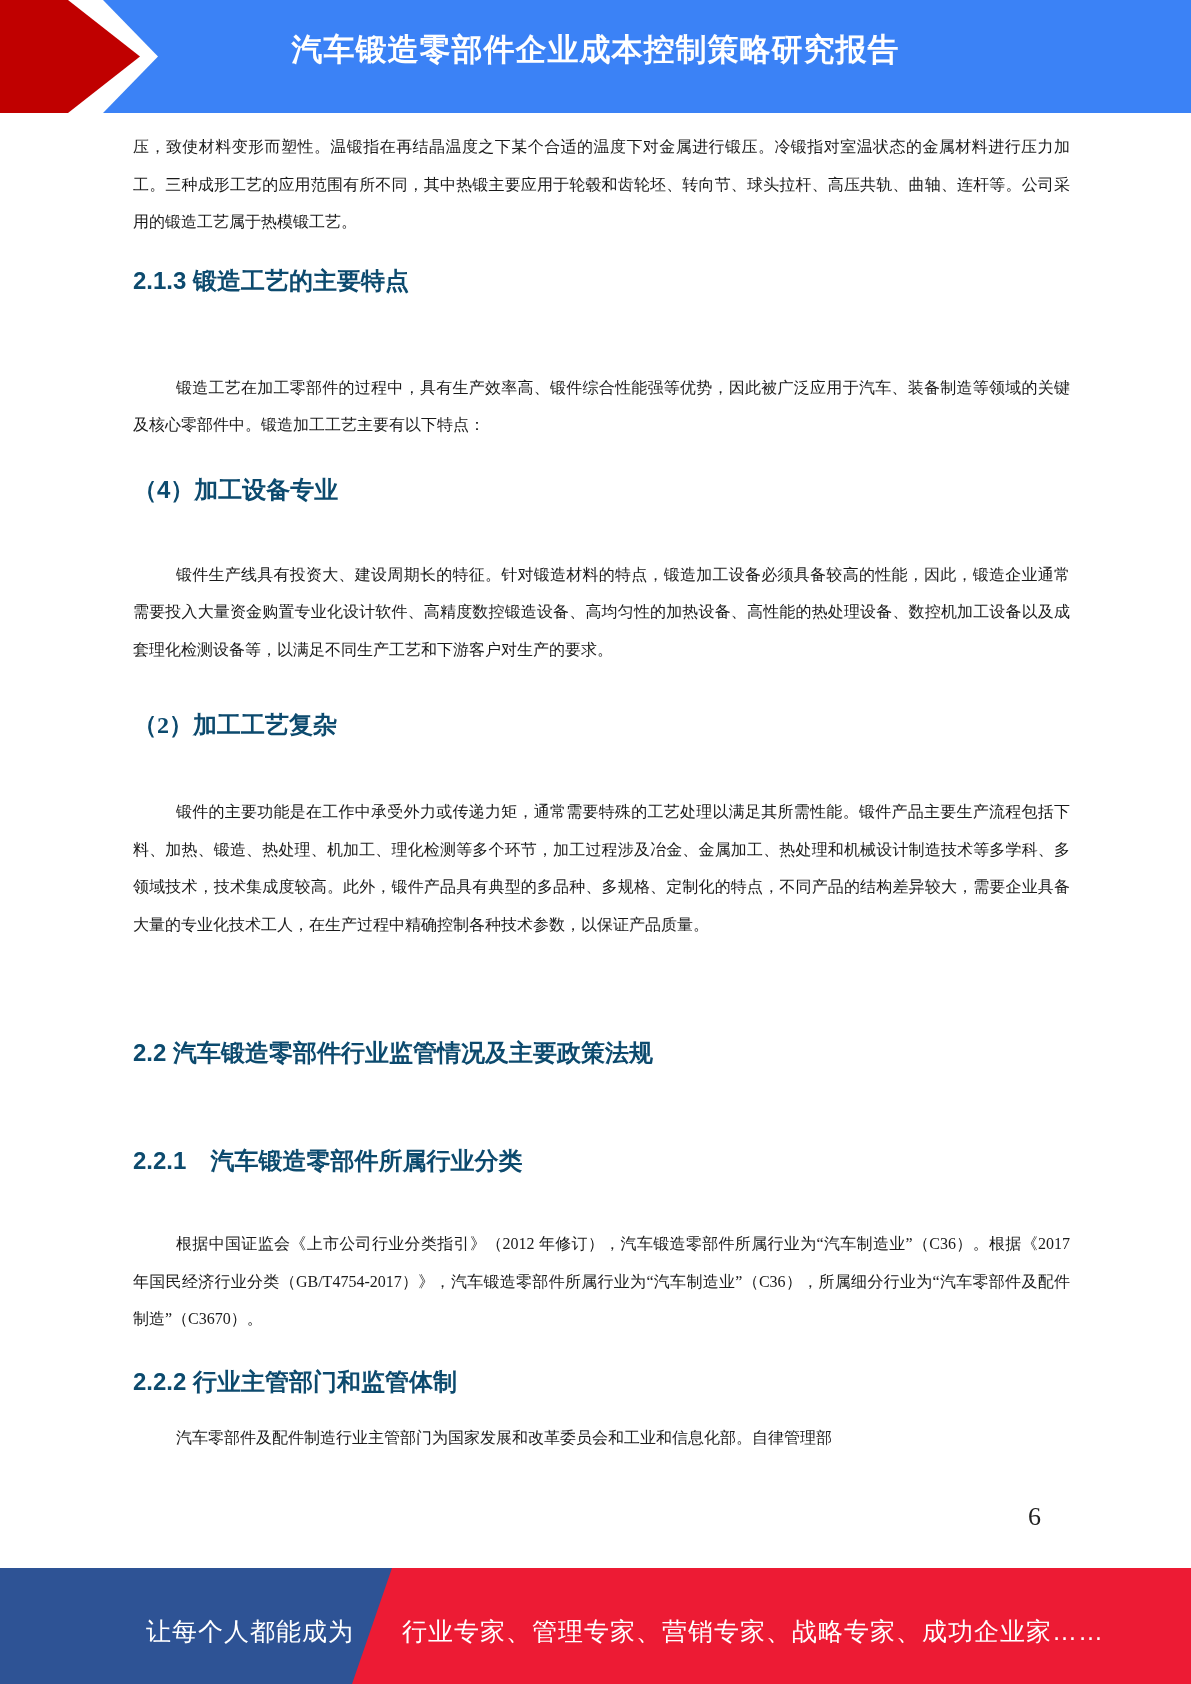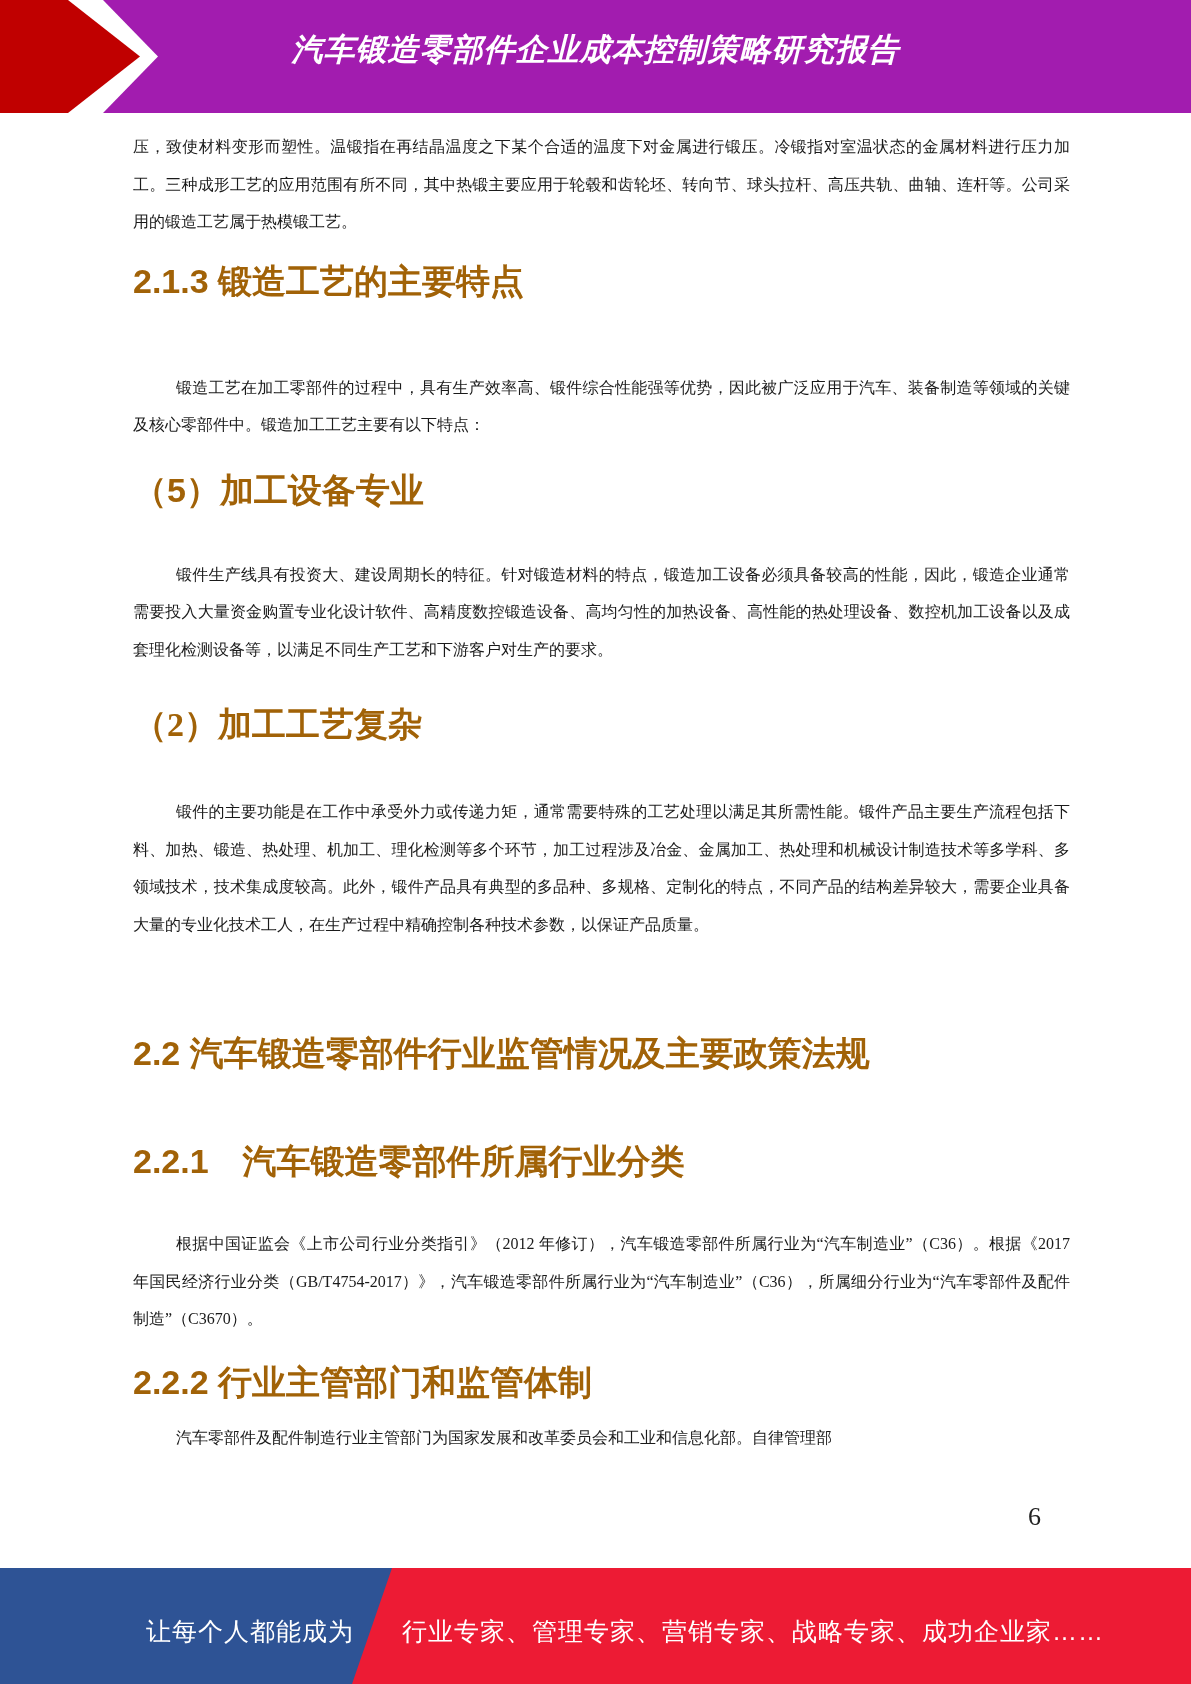--- a/index.html
+++ b/index.html
@@ -4,40 +4,39 @@
 <style>
   html,body{margin:0;padding:0;}
   body{
     width:1191px;height:1684px;position:relative;background:#ffffff;
     font-family:"Liberation Serif","DejaVu Serif",serif;color:#1a1a1a;
     overflow:hidden;
   }
   
   .header-band{
     position:absolute;top:0;left:0;width:1191px;height:113px;
-    background:#a21caf;
-    font-style:italic;
+    background:#3b82f6;
   }
   .header-arrow{position:absolute;left:0;top:0;}
   .header-title{
     position:absolute;left:0;top:0;width:100%;height:100%;
     display:flex;align-items:center;justify-content:center;
     font-family:"Liberation Sans","DejaVu Sans",sans-serif;
     font-weight:bold;font-size:31px;color:#ffffff;letter-spacing:1px;
     padding-bottom:14px;box-sizing:border-box;
   }
   
   .content{position:absolute;left:133px;top:113px;width:937px;}
   .body-text{
     font-size:16px;line-height:37.5px;text-align:justify;margin:0;
   }
   .indent{text-indent:43px;}
   .heading{
     font-family:"Liberation Sans","DejaVu Sans",sans-serif;
-    font-weight:bold;font-size:34px;line-height:36px;color:#a16207;margin:0;
+    font-weight:bold;font-size:24px;line-height:36px;color:#0c4a6e;margin:0;
   }
   .p-intro{margin-top:15px;}
   .h-213{margin-top:22px;}
   .p-213{margin-top:70px;}
   .h-s1{margin-top:28px;}
   .p-s1{margin-top:48px;}
   .h-s2{margin-top:39px;font-family:Liberation Serif, serif;}
   .p-s2{margin-top:50px;}
   .h-22{margin-top:92px;}
   .h-221{margin-top:72px;}
@@ -80,21 +79,21 @@
   <div class="header-title">汽车锻造零部件企业成本控制策略研究报告</div>
 </div>
 
 <main class="content">
   <p class="body-text p-intro">压，致使材料变形而塑性。温锻指在再结晶温度之下某个合适的温度下对金属进行锻压。冷锻指对室温状态的金属材料进行压力加工。三种成形工艺的应用范围有所不同，其中热锻主要应用于轮毂和齿轮坯、转向节、球头拉杆、高压共轨、曲轴、连杆等。公司采用的锻造工艺属于热模锻工艺。</p>
 
   <h2 class="heading h-213">2.1.3 锻造工艺的主要特点</h2>
 
   <p class="body-text indent p-213">锻造工艺在加工零部件的过程中，具有生产效率高、锻件综合性能强等优势，因此被广泛应用于汽车、装备制造等领域的关键及核心零部件中。锻造加工工艺主要有以下特点：</p>
 
-  <h2 class="heading h-s1">（5）加工设备专业</h2>
+  <h2 class="heading h-s1">（4）加工设备专业</h2>
 
   <p class="body-text indent p-s1">锻件生产线具有投资大、建设周期长的特征。针对锻造材料的特点，锻造加工设备必须具备较高的性能，因此，锻造企业通常需要投入大量资金购置专业化设计软件、高精度数控锻造设备、高均匀性的加热设备、高性能的热处理设备、数控机加工设备以及成套理化检测设备等，以满足不同生产工艺和下游客户对生产的要求。</p>
 
   <h2 class="heading h-s2">（2）加工工艺复杂</h2>
 
   <p class="body-text indent p-s2">锻件的主要功能是在工作中承受外力或传递力矩，通常需要特殊的工艺处理以满足其所需性能。锻件产品主要生产流程包括下料、加热、锻造、热处理、机加工、理化检测等多个环节，加工过程涉及冶金、金属加工、热处理和机械设计制造技术等多学科、多领域技术，技术集成度较高。此外，锻件产品具有典型的多品种、多规格、定制化的特点，不同产品的结构差异较大，需要企业具备大量的专业化技术工人，在生产过程中精确控制各种技术参数，以保证产品质量。</p>
 
   <h2 class="heading h-22">2.2 汽车锻造零部件行业监管情况及主要政策法规</h2>
 
   <h2 class="heading h-221">2.2.1　汽车锻造零部件所属行业分类</h2>

